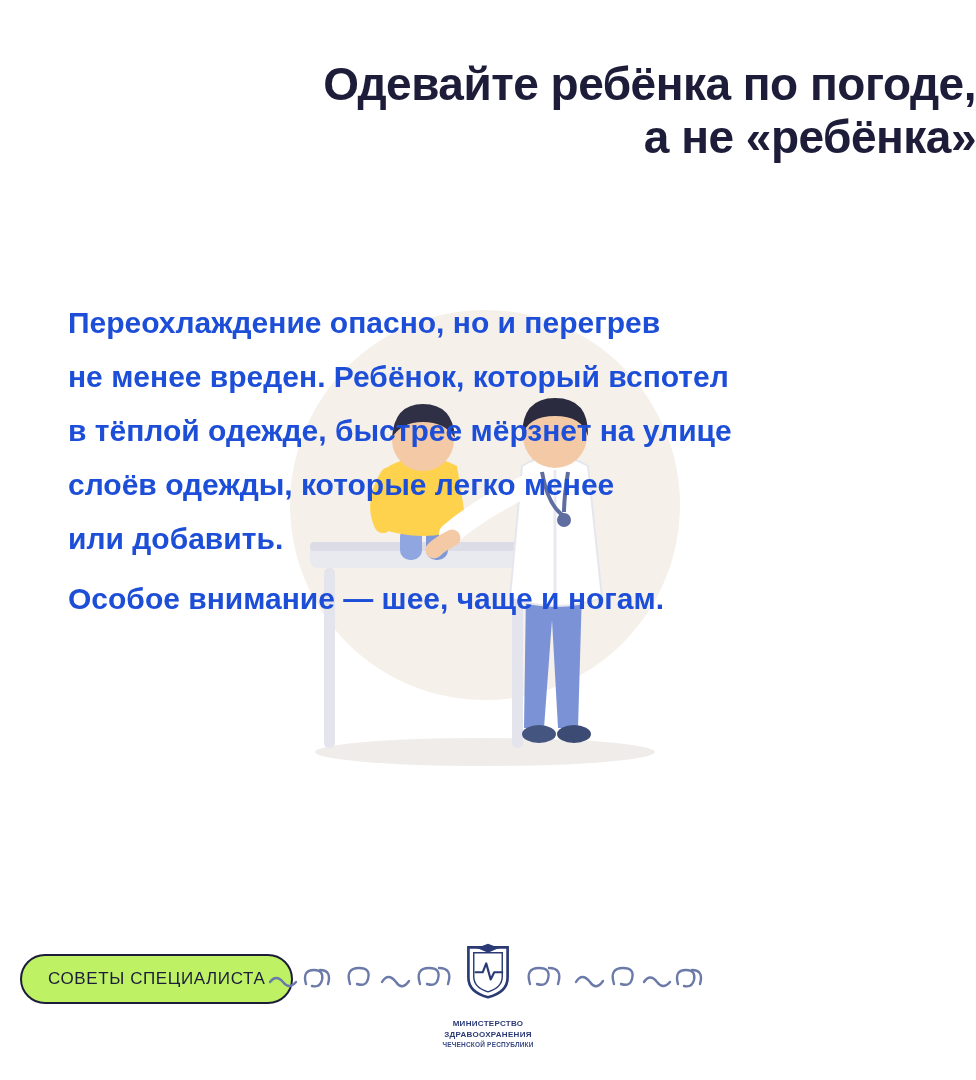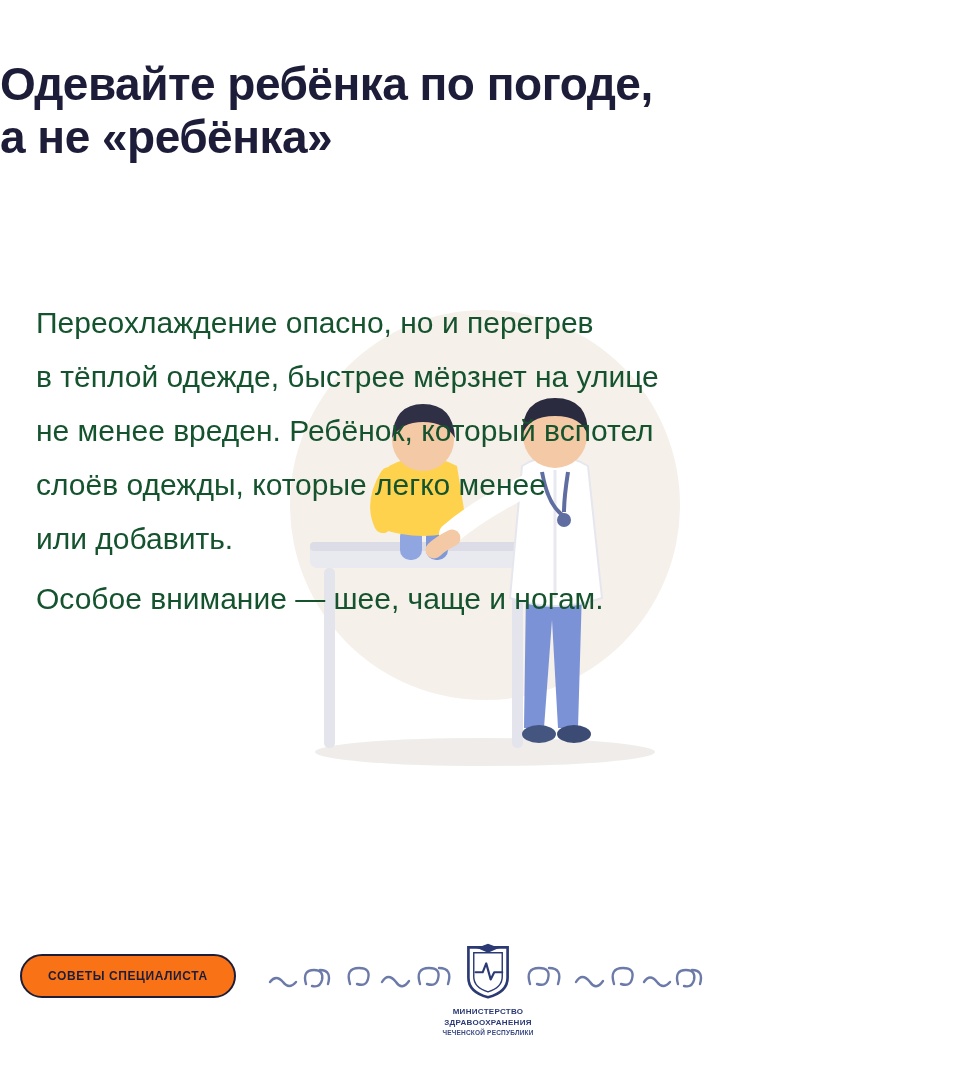--- a/index.html
+++ b/index.html
@@ -22,21 +22,21 @@
     background: #ffffff;
     overflow: hidden;
   }
 
   
   .title-block {
     position: absolute;
     top: 58px;
     left: 0;
     width: 976px;
-    text-align: left;
+    text-align: right;
     z-index: 5;
   }
   .title-line {
     font-size: 46px;
     font-weight: bold;
     color: #1d1d3a;
     line-height: 1.15;
     letter-spacing: -0.5px;
     white-space: pre;
   }
@@ -54,24 +54,25 @@
   
   .body-block {
     position: absolute;
     top: 296px;
     left: 36px;
     width: 920px;
     z-index: 4;
   }
   .body-line {
     font-size: 30px;
-    font-weight: normal;
-    color: #14532d;
+    font-weight: bold;
+    color: #1d4ed8;
     line-height: 54px;
     white-space: pre;
+    margin-left: 32px;
   }
   .body-line.spacer-after {
     margin-bottom: 6px;
   }
 
   
   .footer {
     position: absolute;
     left: 0;
     bottom: 0;
@@ -79,25 +80,25 @@
     height: 150px;
     z-index: 6;
   }
   .badge {
     position: absolute;
     left: 20px;
     top: 24px;
     border: 2px solid #1d1d3a;
     border-radius: 30px;
     padding: 13px 26px;
-    font-size: 12px;
-    font-weight: bold;
+    font-size: 17px;
+    font-weight: normal;
     letter-spacing: 0.6px;
     color: #1d1d3a;
-    background: #f97316;
+    background: #bef264;
     white-space: nowrap;
   }
   .ornament {
     position: absolute;
     left: 262px;
     top: 24px;
     width: 450px;
     height: 46px;
     display: flex;
     align-items: center;
@@ -105,21 +106,21 @@
   }
   .emblem-wrap {
     position: absolute;
     left: 50%;
     top: 12px;
     transform: translateX(-50%);
     width: 200px;
     text-align: center;
   }
   .emblem-caption {
-    margin-top: 4px;
+    margin-top: 16px;
     font-size: 8px;
     font-weight: bold;
     color: #2b3a74;
     line-height: 1.35;
     letter-spacing: 0.3px;
   }
   .emblem-caption .sub {
     font-size: 6.5px;
     font-weight: bold;
     color: #3b4a82;
@@ -184,22 +185,22 @@
     </svg>
   </div>
 
   <div class="title-block">
     <div class="title-line">Одевайте ребёнка по погоде,</div>
     <div class="title-line">а не «ребёнка»</div>
   </div>
 
   <div class="body-block">
     <div class="body-line">Переохлаждение опасно, но и перегрев</div>
+    <div class="body-line">не менее вреден. Ребёнок, который вспотел</div>
     <div class="body-line">в тёплой одежде, быстрее мёрзнет на улице</div>
-    <div class="body-line">не менее вреден. Ребёнок, который вспотел</div>
     <div class="body-line">слоёв одежды, которые легко менее</div>
     <div class="body-line spacer-after">или добавить.</div>
     <div class="body-line">Особое внимание — шее, чаще и ногам.</div>
   </div>
 
   <div class="footer">
 
     <div class="badge">СОВЕТЫ СПЕЦИАЛИСТА</div>
 
     <div class="ornament">

